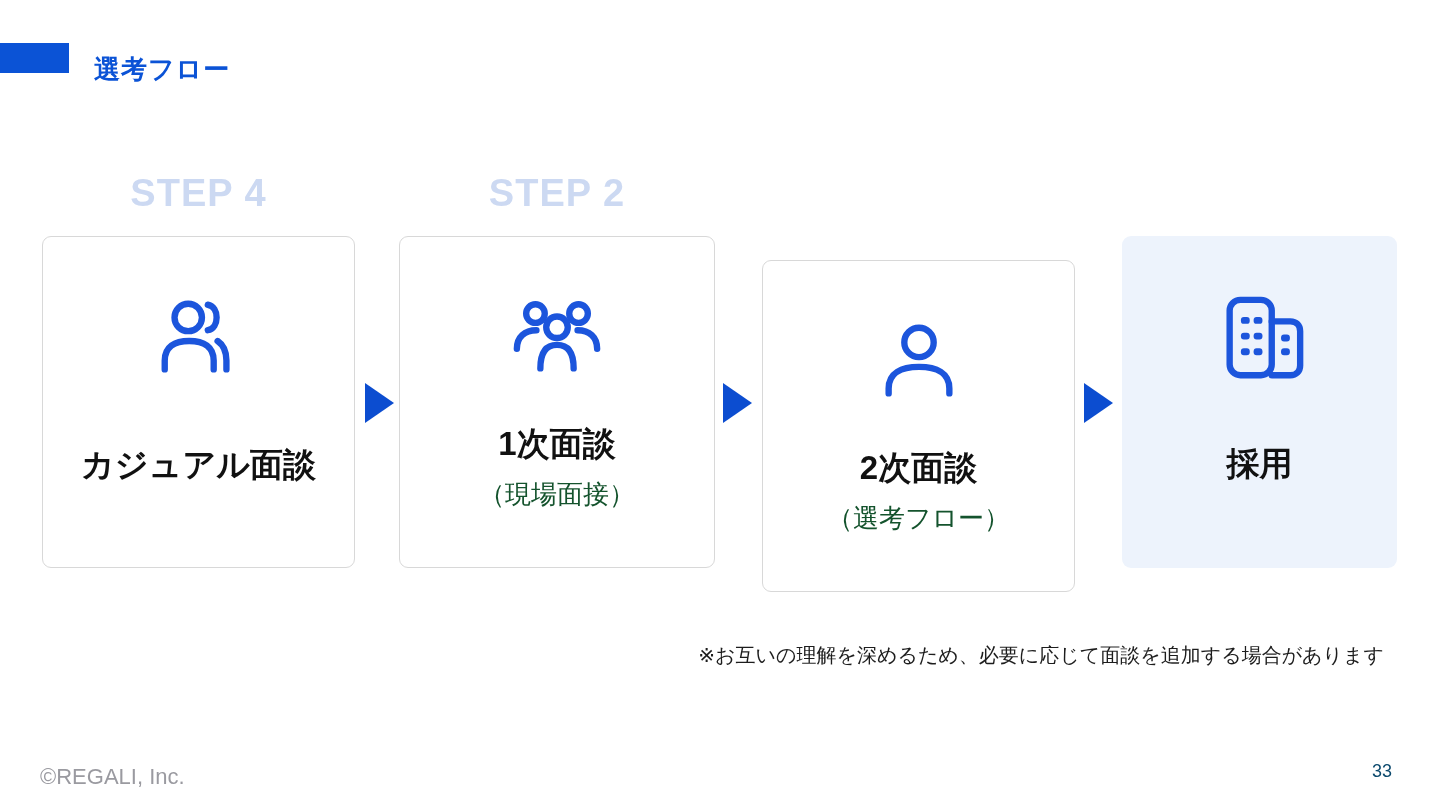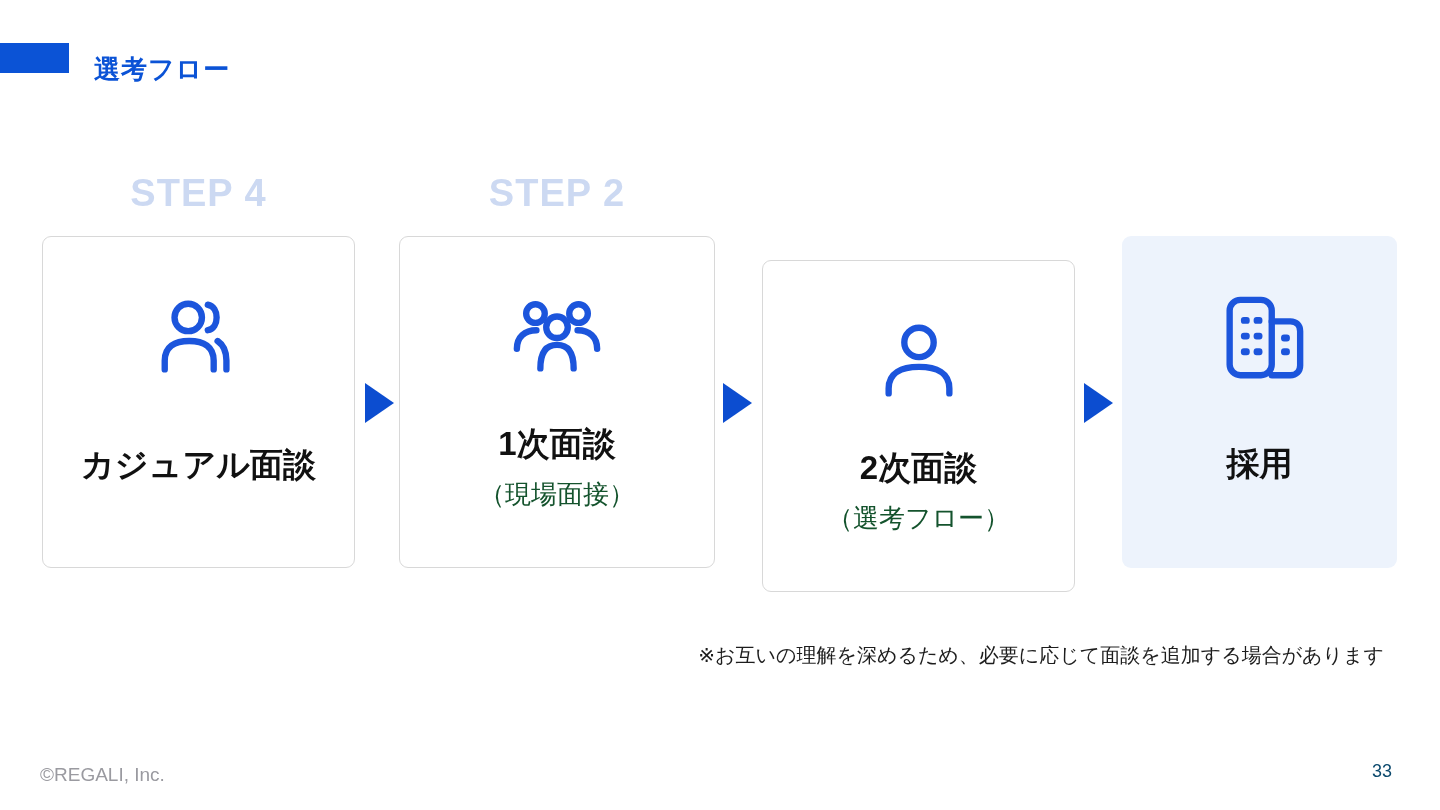--- a/index.html
+++ b/index.html
@@ -110,21 +110,21 @@
     position: absolute;
     top: 622px; right: 56px;
     font-size: 20px;
     color: #1D1D1D;
     white-space: nowrap;
     margin-top: 20px;
   }
   .copyright {
     position: absolute;
     left: 40px; top: 764px;
-    font-size: 19px;
+    font-size: 22px;
     color: #9A9AA0;
     white-space: nowrap;
   }
   .page-number {
     position: absolute;
     right: 48px; top: 761px;
     font-size: 18px;
     color: #0c4a6e;
     margin-left: 48px;
   }

